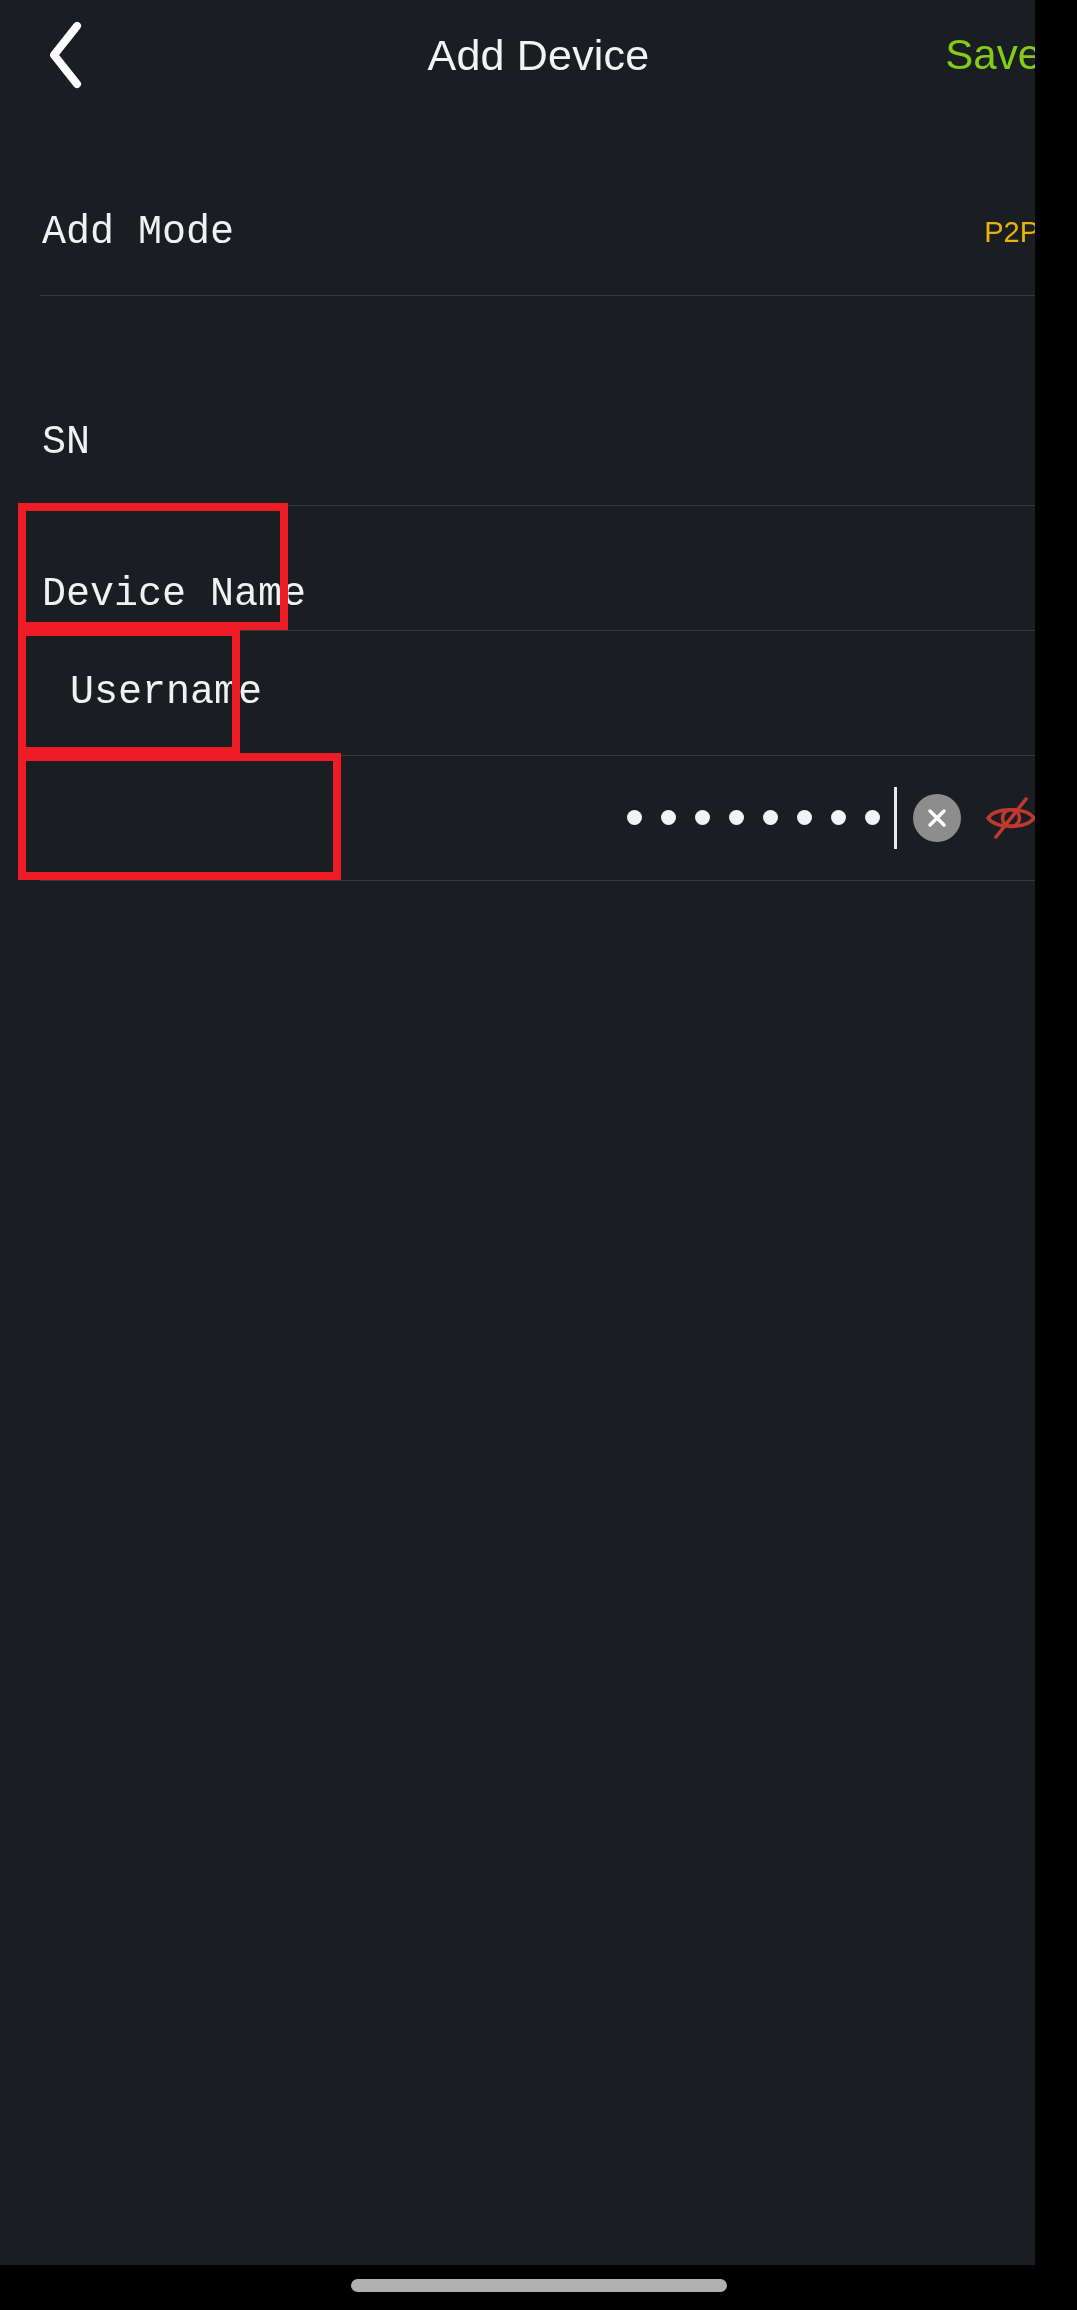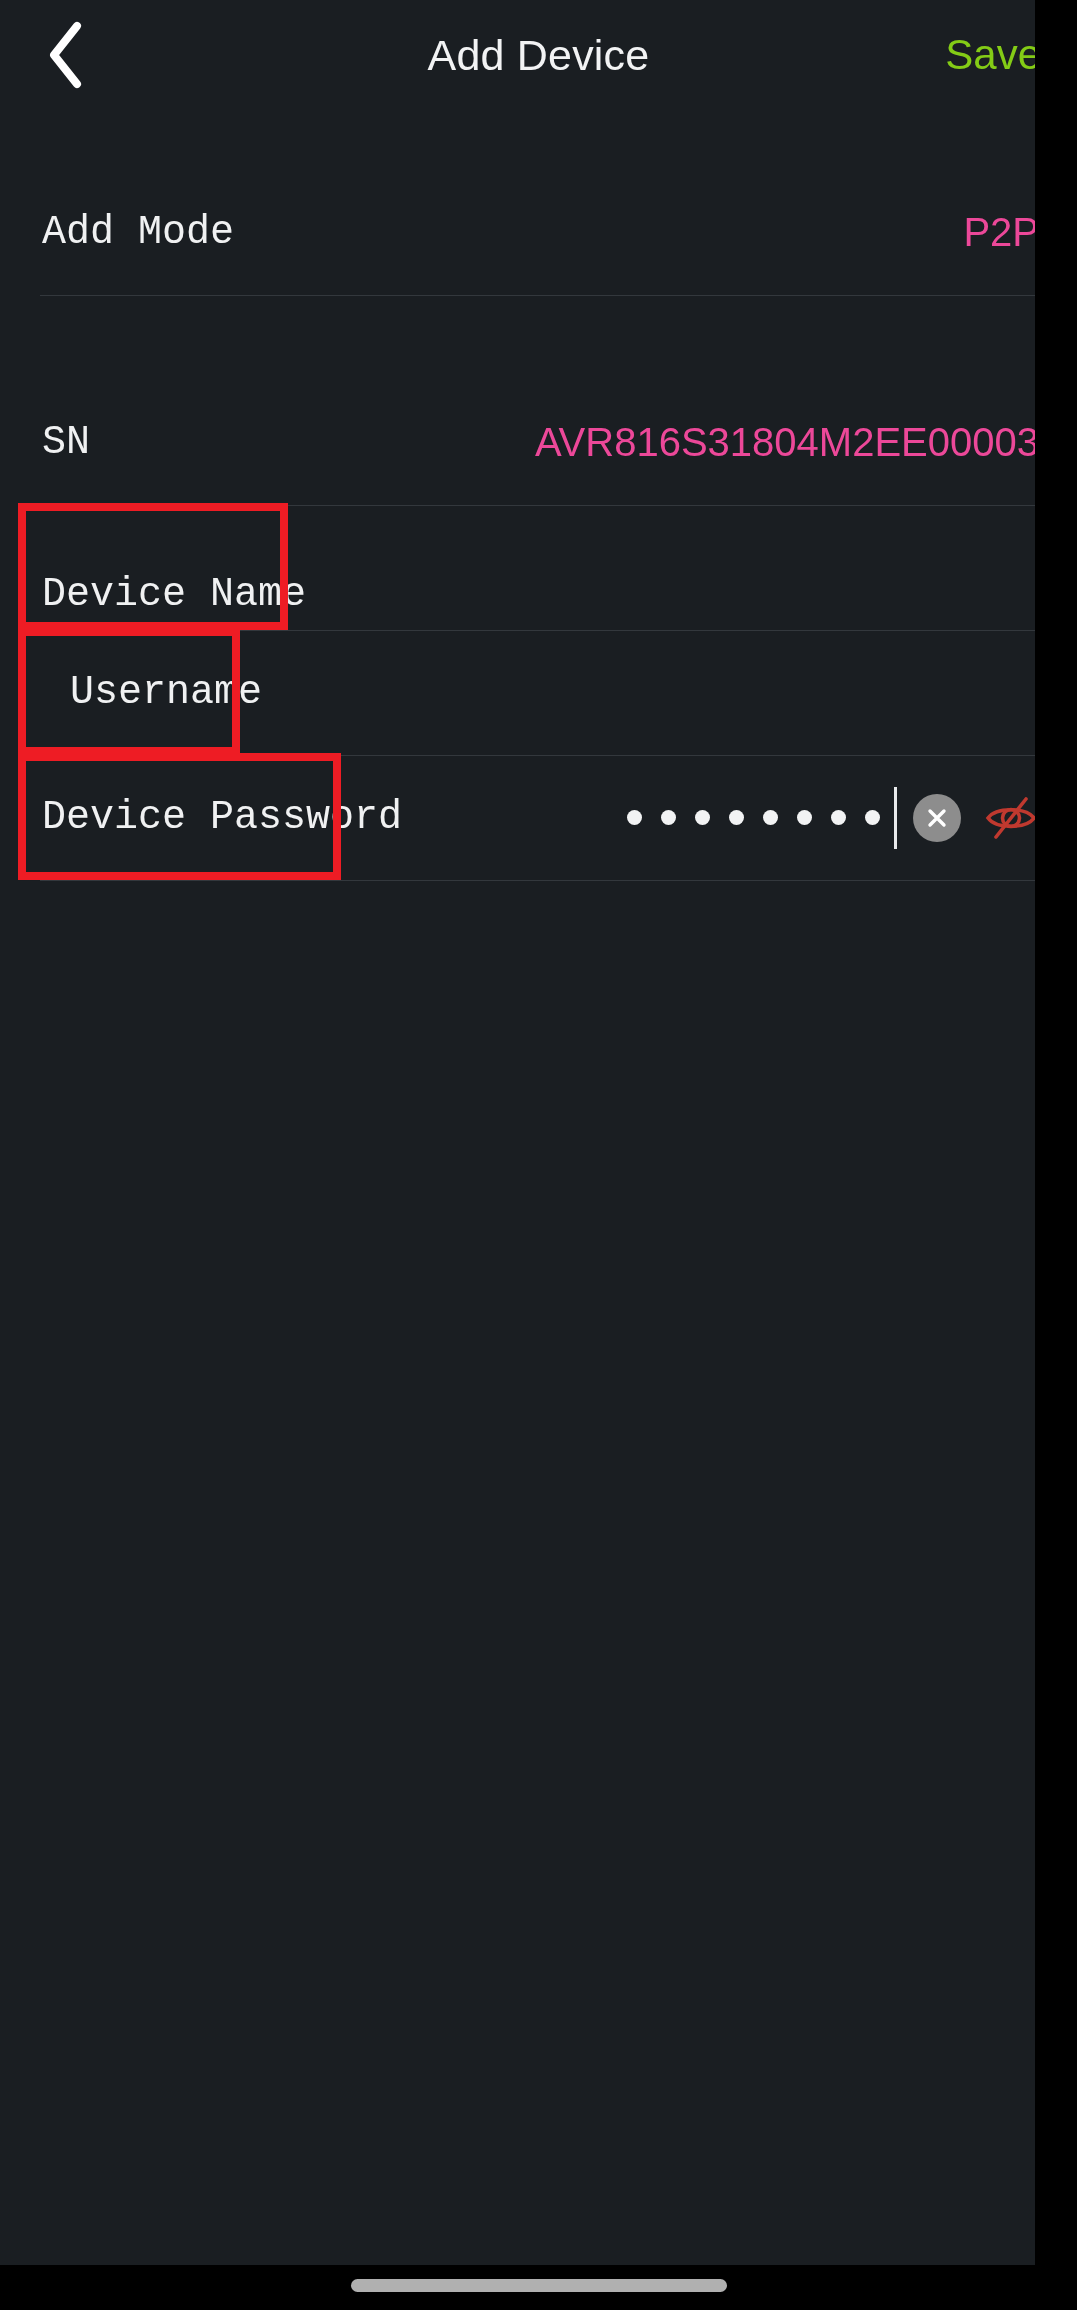--- a/index.html
+++ b/index.html
@@ -73,22 +73,22 @@
     font-size: 40px;
     white-space: nowrap;
     font-family: Liberation Mono, monospace;
   }
   .row .value {
     position: absolute;
     right: 38px;
     top: 0;
     height: 125px;
     line-height: 125px;
-    color: #ec4899;
-    font-size: 40px;
+    color: #eab308;
+    font-size: 29px;
     white-space: nowrap;
   }
   .sep {
     position: absolute;
     left: 40px;
     width: 1000px;
     height: 1px;
     background: #33383d;
   }
 
@@ -200,36 +200,34 @@
   </div>
 
   <div class="row" id="row-add-mode">
     <div class="label">Add Mode</div>
     <div class="value">P2P</div>
   </div>
   <div class="sep" id="sep-add-mode"></div>
 
   <div class="row" id="row-sn">
     <div class="label">SN</div>
-    <div class="value">AVR816S31804M2EE00003</div>
   </div>
   <div class="sep" id="sep-sn"></div>
 
   <div class="row" id="row-device-name">
     <div class="label">Device Name</div>
   </div>
   <div class="sep" id="sep-device-name"></div>
 
   <div class="row" id="row-username">
     <div class="label">Username</div>
   </div>
   <div class="sep" id="sep-username"></div>
 
   <div class="row" id="row-password">
-    <div class="label">Device Password</div>
     <div id="password-field">
       <div id="password-dots">
           <span class="dot"></span>
           <span class="dot"></span>
           <span class="dot"></span>
           <span class="dot"></span>
           <span class="dot"></span>
           <span class="dot"></span>
           <span class="dot"></span>
           <span class="dot"></span>

